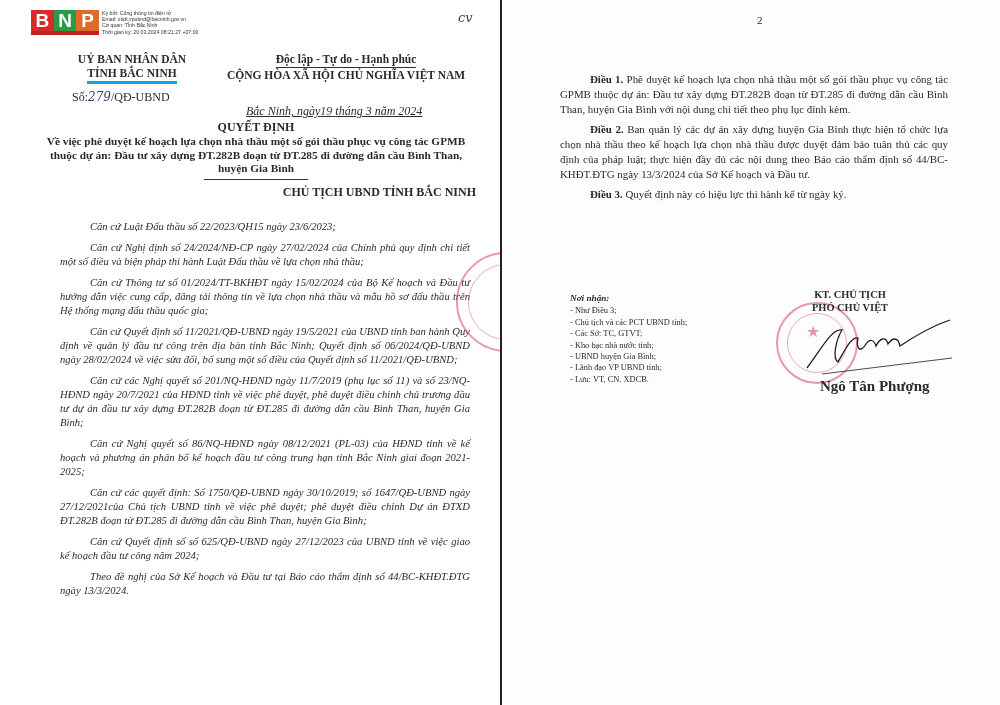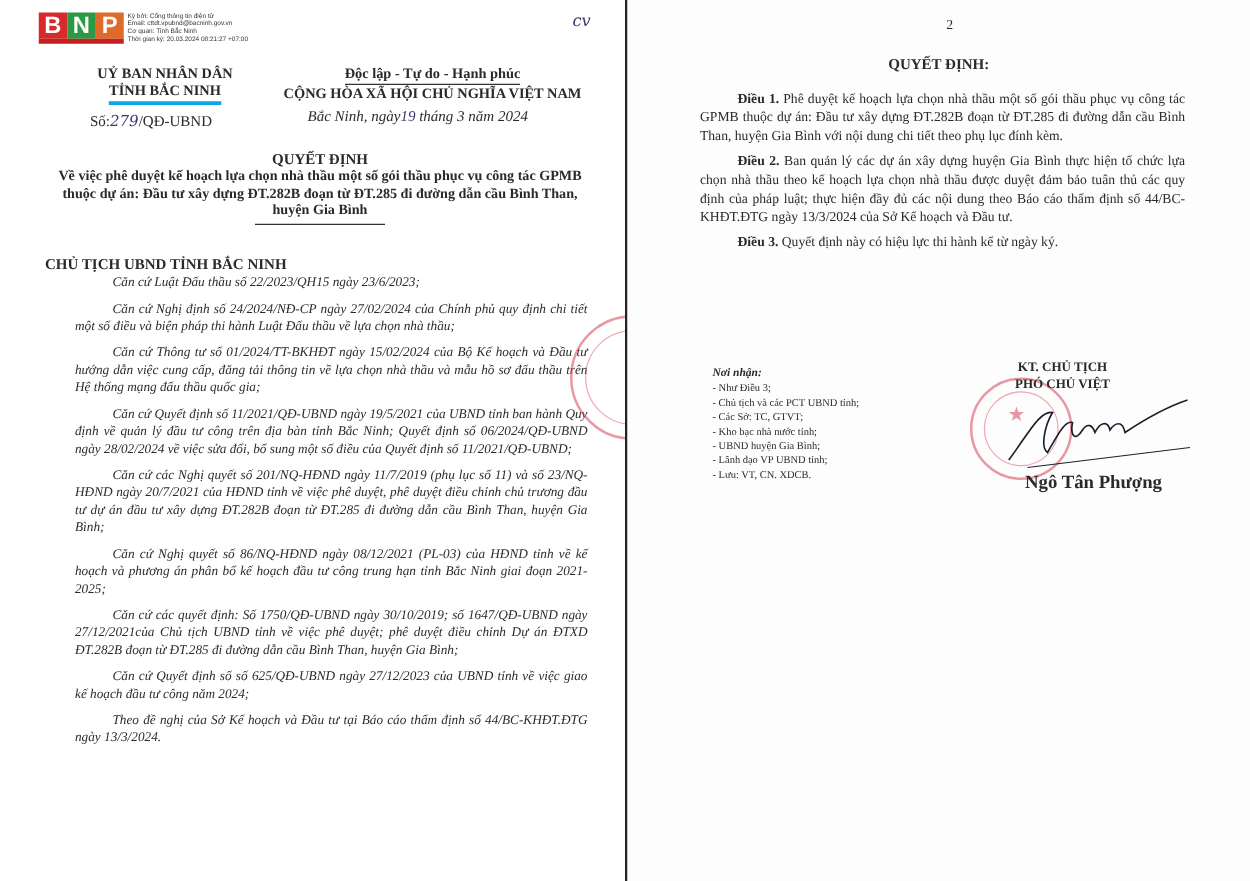--- a/index.html
+++ b/index.html
@@ -24,28 +24,28 @@
 
     .handwrite-mark { position: absolute; left: 458px; top: 10px; font-family: "DejaVu Serif", serif; font-style: italic; font-size: 13px; color: #3a3a6a; }
 
     
     .hdr-left { position: absolute; left: 62px; top: 52px; width: 140px; text-align: center; font-weight: bold; font-size: 11.5px; line-height: 14px; }
     .hdr-left .ul { display: inline-block; border-bottom: 3px solid #0ea5e9; padding-bottom: 1px; }
     .hdr-right { position: absolute; left: 218px; top: 52px; width: 256px; text-align: center; font-weight: bold; font-size: 11.5px; line-height: 14px; }
     .hdr-right .ul { display: inline-block; border-bottom: 1px solid #333; padding-bottom: 1px; }
     .doc-number { position: absolute; left: 72px; top: 90px; font-size: 12px; text-align: center; }
     .doc-number .hand { font-family: "DejaVu Serif", serif; font-style: italic; color: #3a3a6a; }
-    .doc-date { position: absolute; left: 246px; top: 86px; font-size: 12px; font-style: italic; }
+    .doc-date { position: absolute; left: 246px; top: 104px; font-size: 12px; font-style: italic; text-decoration: underline; }
     .doc-date .hand { font-style: italic; color: #3a3a6a; }
 
     .title-block { position: absolute; left: 36px; top: 120px; width: 440px; text-align: center; font-weight: bold; }
     .title-main { font-size: 12px; line-height: 15px; font-family: Liberation Serif, serif; }
     .title-sub { font-size: 11.3px; line-height: 13.5px; }
     .title-rule { width: 104px; height: 1px; background: #333; margin: 3px auto 0; }
-    .authority { position: absolute; left: 36px; top: 204px; width: 440px; text-align: left; font-weight: bold; font-size: 12px; font-family: Liberation Serif, serif; }
+    .authority { position: absolute; left: 36px; top: 185px; width: 440px; text-align: right; font-weight: bold; font-size: 12px; font-family: Liberation Serif, serif; }
 
     .basis { position: absolute; left: 60px; top: 220px; width: 410px; font-style: italic; font-size: 10.6px; line-height: 14px; text-align: justify; }
     .basis p { text-indent: 30px; margin-bottom: 7px; }
 
     
     .stamp-left { position: absolute; left: 456px; top: 252px; width: 100px; height: 100px; border-radius: 50%; border: 2px solid rgba(214, 70, 90, 0.55); }
     .stamp-left::after { content: ""; position: absolute; inset: 10px; border-radius: 50%; border: 1px solid rgba(214, 70, 90, 0.45); }
 
     
     .page-num { position: absolute; left: 255px; top: 14px; font-size: 11px; }
@@ -127,21 +127,20 @@
     <p>Theo đề nghị của Sở Kế hoạch và Đầu tư tại Báo cáo thẩm định số 44/BC-KHĐT.ĐTG ngày 13/3/2024.</p>
   </div>
 
   <div class="stamp-left"></div>
 </div>
 
 <div class="divider"></div>
 
 <div class="page page-right">
   <div class="page-num">2</div>
-  <div class="decision-title">QUYẾT ĐỊNH:</div>
 
   <div class="articles">
     <p><b>Điều 1.</b><span> Phê duyệt kế hoạch lựa chọn nhà thầu một số gói thầu phục vụ công tác GPMB thuộc dự án: Đầu tư xây dựng ĐT.282B đoạn từ ĐT.285 đi đường dẫn cầu Bình Than, huyện Gia Bình với nội dung chi tiết theo phụ lục đính kèm.</span></p>
     <p><b>Điều 2.</b><span> Ban quản lý các dự án xây dựng huyện Gia Bình thực hiện tổ chức lựa chọn nhà thầu theo kế hoạch lựa chọn nhà thầu được duyệt đảm bảo tuân thủ các quy định của pháp luật; thực hiện đầy đủ các nội dung theo Báo cáo thẩm định số 44/BC-KHĐT.ĐTG ngày 13/3/2024 của Sở Kế hoạch và Đầu tư.</span></p>
     <p><b>Điều 3.</b><span> Quyết định này có hiệu lực thi hành kể từ ngày ký.</span></p>
   </div>
 
   <div class="recipients">
     <div class="rec-title">Nơi nhận:</div>
     <div>- Như Điều 3;</div>

